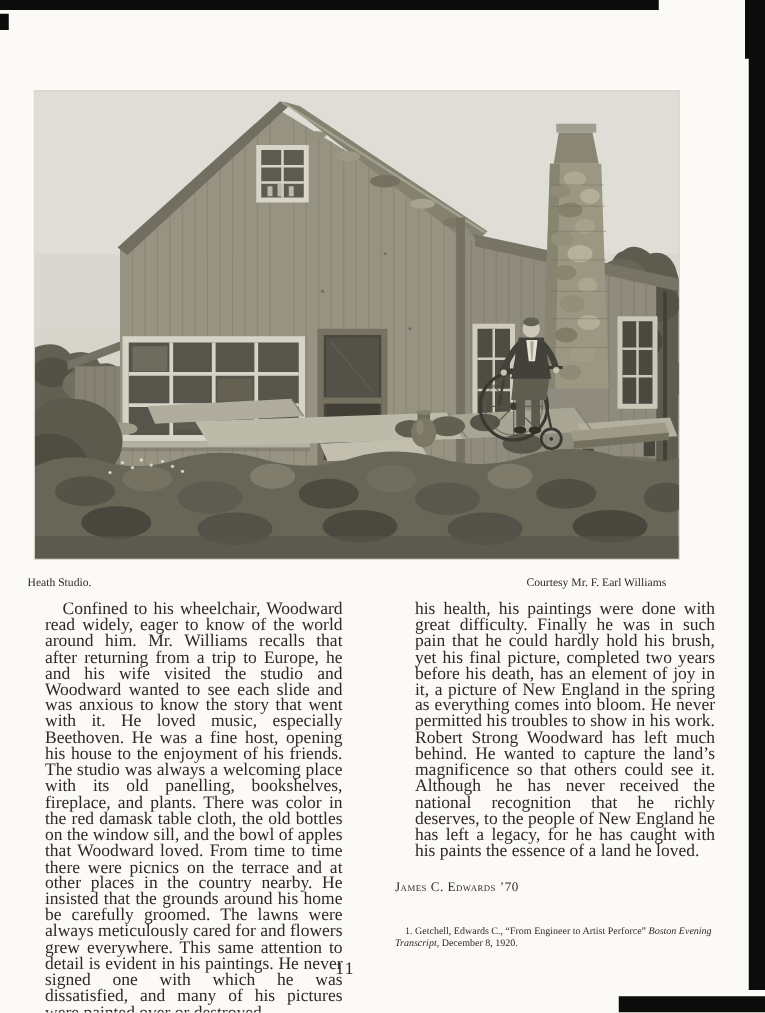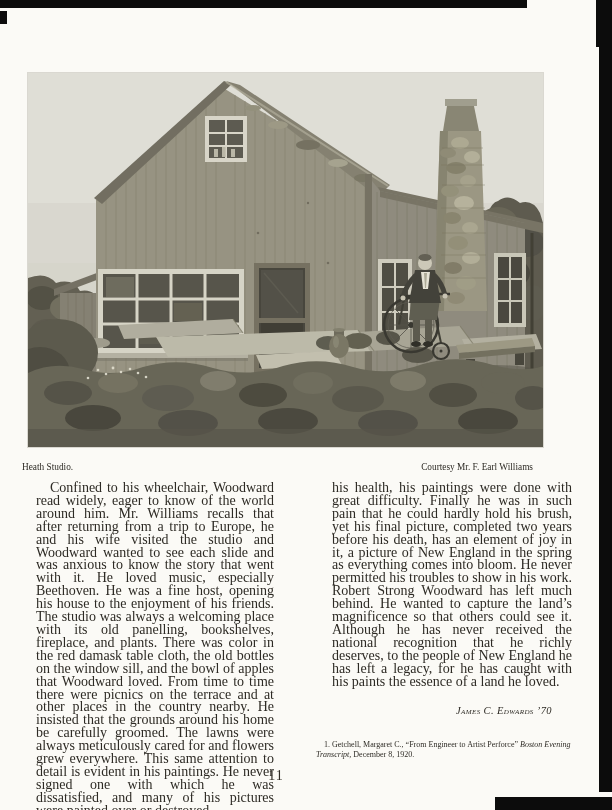--- a/index.html
+++ b/index.html
@@ -32,22 +32,22 @@
 
   .col { position:absolute; top:466px; }
   #col-left  { left:20px;  width:270px; }
   #col-right { left:316px; width:272px; }
   .col p {
     margin:16px; text-align:justify;
     font-size:14px; line-height:12.9px;
   }
   .indent { text-indent:14px; }
   .byline {
-    text-align:right; padding-right:36px; margin-top:3px;
-    font-variant:small-caps; letter-spacing:0.4px; font-size:10.5px;font-style:italic;
+    padding-right:36px; margin-top:3px;
+    font-variant:small-caps; letter-spacing:0.4px; font-size:10.5px;
   }
   .footnotes { margin-top:24px; }
   .footnotes p {
     text-align:left; text-indent:8px;
     font-size:8px; line-height:10.3px; margin:0 0 8px 0;
   }
   .fn-italic { font-style:italic; }
 
   #page-number {
     position:absolute; left:0; top:768px; width:552px;
@@ -296,20 +296,20 @@
   <p class="indent">In his later years, due to a growing deterioration in</p>
 </div>
 
 <div id="col-right" class="col">
   <p>his health, his paintings were done with great difficulty. Finally he was in such pain that he could hardly hold his brush, yet his final picture, completed two years before his death, has an element of joy in it, a picture of New England in the spring as everything comes into bloom. He never permitted his troubles to show in his work. Robert Strong Woodward has left much behind. He wanted to capture the land’s magnificence so that others could see it. Although he has never received the national recognition that he richly deserves, to the people of New England he has left a legacy, for he has caught with his paints the essence of a land he loved.</p>
   <div class="byline">James C. Edwards ’70</div>
 
   <div class="footnotes">
     <p>
       <span>1.</span>
-      <span>Getchell, Margaret C., “From Engineer to Artist Perforce”</span>
+      <span>Getchell, Edwards C., “From Engineer to Artist Perforce”</span>
       <span class="fn-italic">Boston Evening Transcript,</span>
       <span>December 8, 1920.</span>
     </p>
   </div>
 </div>
 
 <div id="page-number">11</div>
 
 </body></html>

